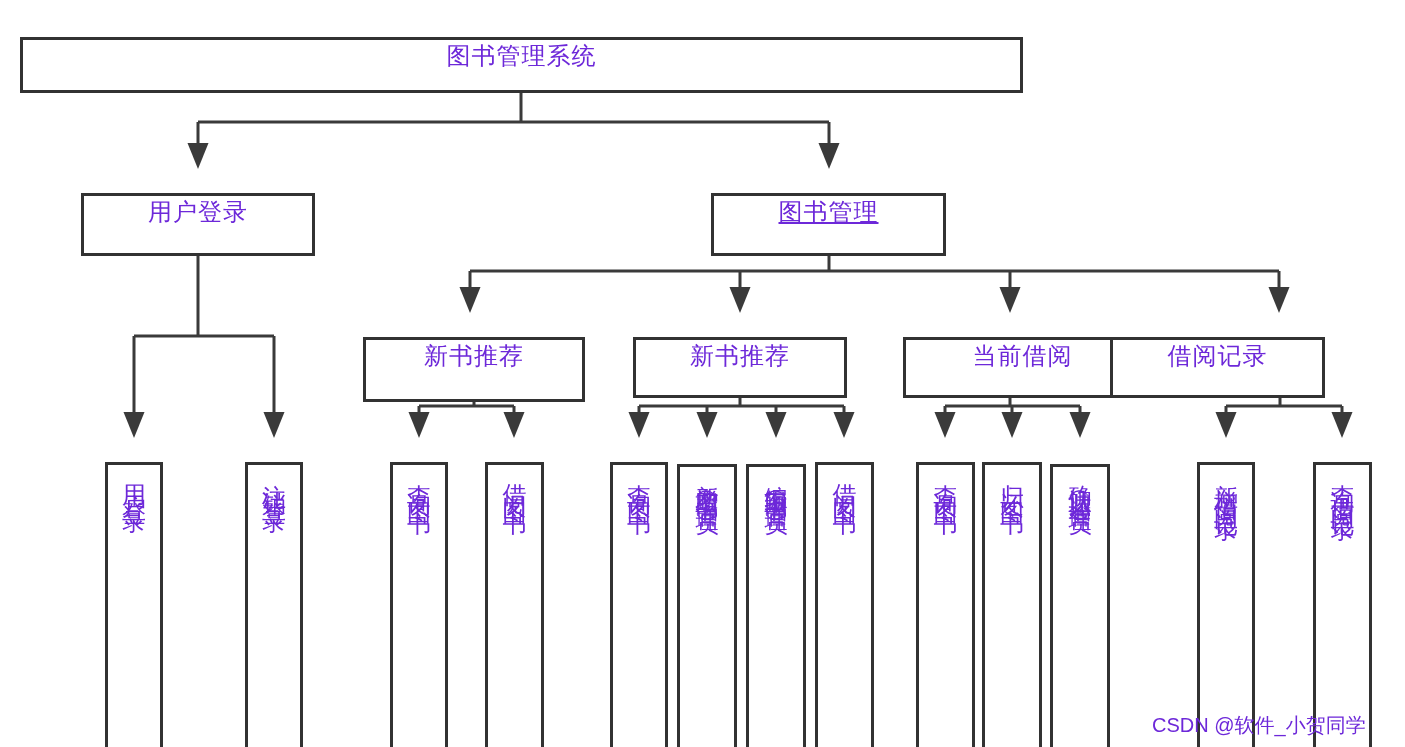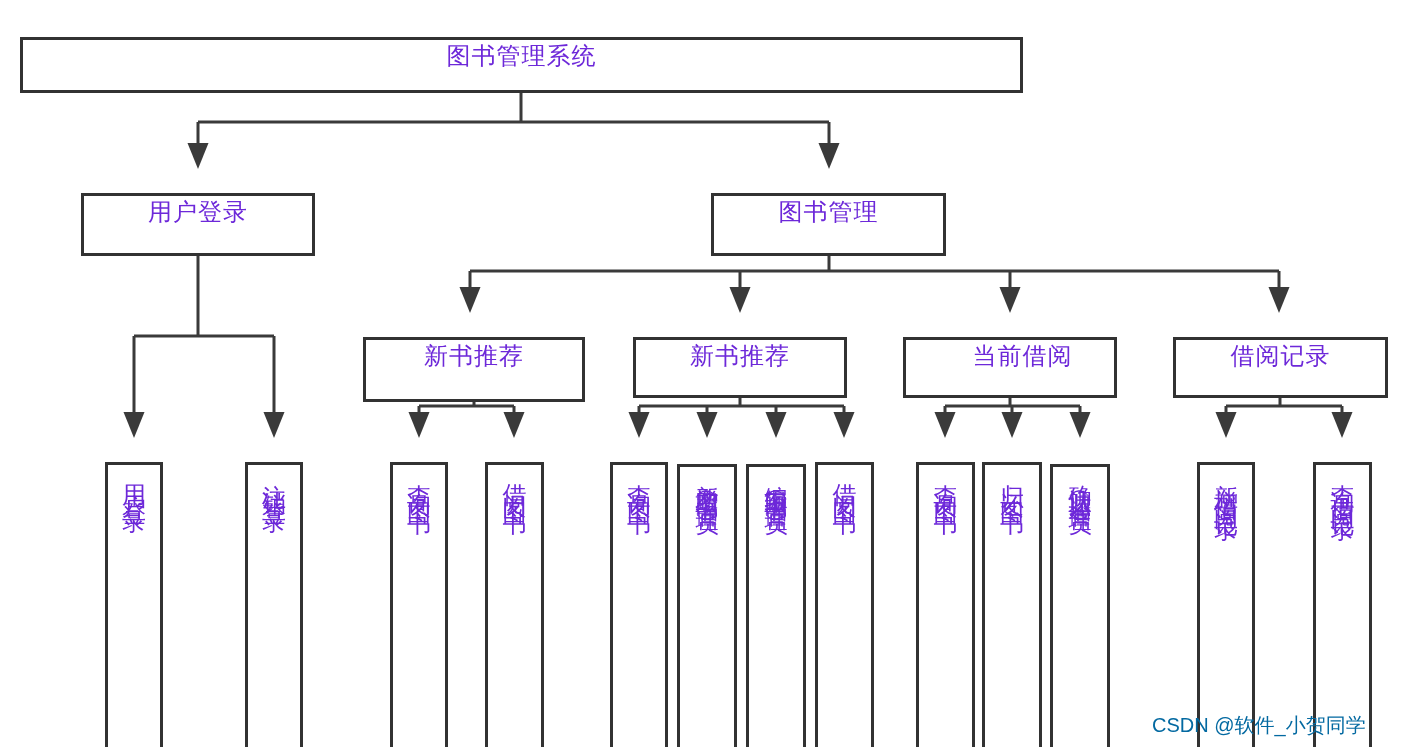--- a/index.html
+++ b/index.html
@@ -16,21 +16,21 @@
   }
   .hnode span{font-size:24px;letter-spacing:1px;}
   .leaf span{
     writing-mode:vertical-rl;text-orientation:mixed;
     font-size:24px;line-height:1;letter-spacing:9px;
   }
   .leaf.mid span{letter-spacing:7px;}
   .leaf.long span{font-size:23px;letter-spacing:4px;}
   .watermark{
     position:absolute;left:1152px;top:712px;z-index:5;
-    font-size:20px;color:#0369a1;white-space:nowrap;
+    font-size:20px;color:#6d28d9;white-space:nowrap;
   }
 </style>
 </head>
 <body>
 
 <div class="canvas">
 
   <svg class="connectors" width="1405" height="747" viewBox="0 0 1405 747">
     <g stroke="#3a3a3a" stroke-width="3" fill="none">
 
@@ -74,34 +74,34 @@
     </g>
   </svg>
 
   <div class="node hnode" style="left:20px;top:13px;width:1003px;height:56px;">
     <span>图书管理系统</span>
   </div>
 
   <div class="node hnode" style="left:81px;top:169px;width:234px;height:63px;">
     <span>用户登录</span>
   </div>
-  <div class="node hnode" style="left:711px;top:169px;width:235px;height:63px;">
+  <div class="node hnode" style="left:711px;top:169px;width:235px;height:63px;text-decoration:underline;">
     <span>图书管理</span>
   </div>
 
   <div class="node hnode" style="left:363px;top:313px;width:222px;height:65px;">
     <span>新书推荐</span>
   </div>
   <div class="node hnode" style="left:633px;top:313px;width:214px;height:61px;">
     <span>新书推荐</span>
   </div>
   <div class="node hnode" style="left:903px;top:313px;width:214px;height:61px;padding-left:25px;">
     <span>当前借阅</span>
   </div>
-  <div class="node hnode" style="left:1173px;top:313px;width:215px;height:61px;">
+  <div class="node hnode" style="left:1110px;top:313px;width:215px;height:61px;">
     <span>借阅记录</span>
   </div>
 
   <div class="node leaf" style="left:105px;top:438px;width:58px;height:296px;">
     <span>用户登录</span>
   </div>
   <div class="node leaf" style="left:245px;top:438px;width:58px;height:296px;">
     <span>注销登录</span>
   </div>
 

